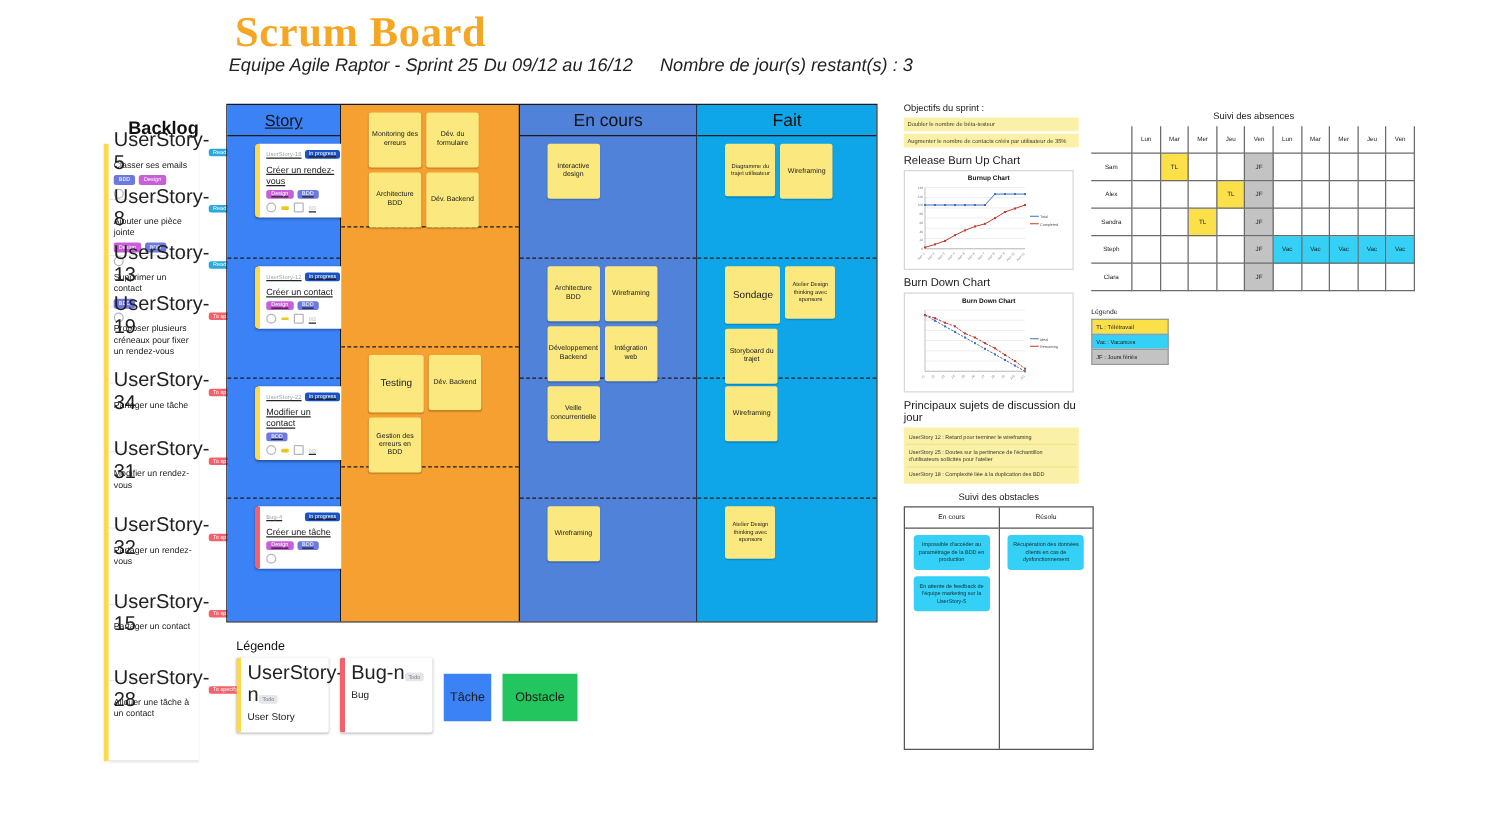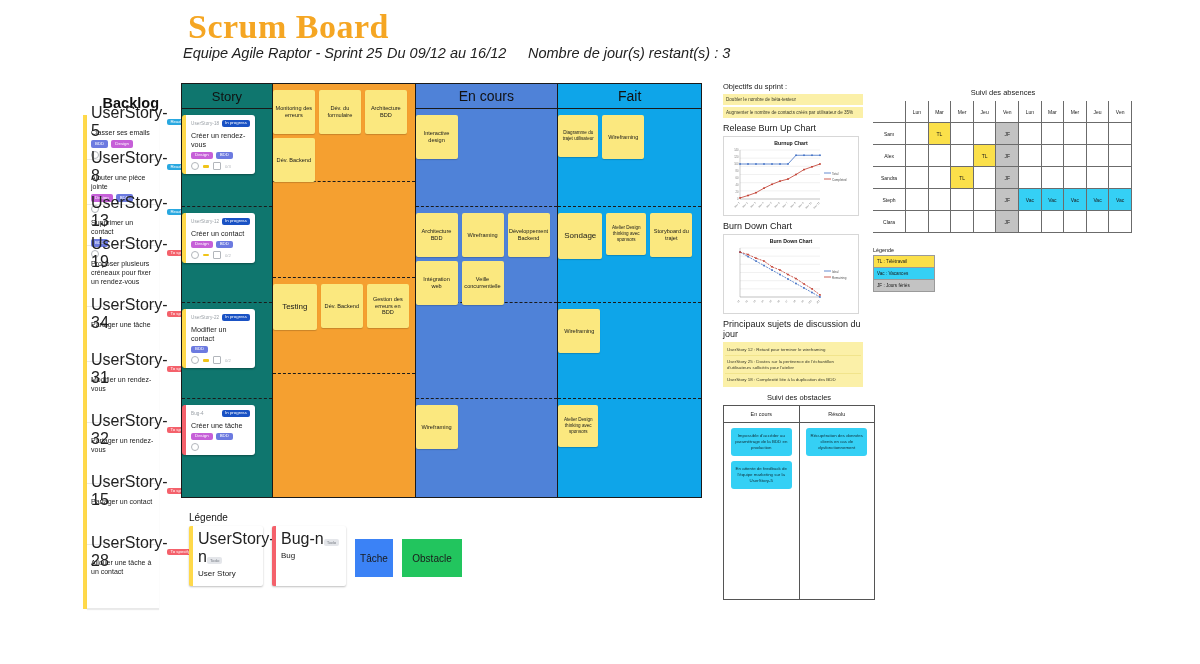--- a/index.html
+++ b/index.html
@@ -15,27 +15,27 @@
   #sprint-meta{position:absolute;left:183px;top:45px;height:22px;width:560px;font-style:italic;}
   #sprint-meta .m{position:absolute;font-size:14.5px;color:#222;white-space:nowrap;}
   #m-team{left:0;}
   #m-dates{left:204px;}
   #m-days{left:345px;color:#f0a93b;}
 
   
   #board{position:absolute;left:181px;top:83px;width:521px;height:415px;border:1px solid #1a1a1a;box-sizing:border-box;display:flex;}
   .bcol{position:relative;box-sizing:border-box;border-right:1px solid #1a1a1a;}
   .bcol:last-child{border-right:none;}
-  .col-story{width:91px;background:#0f766e;}
+  .col-story{width:91px;background:#3b82f6;text-decoration:underline;}
   .col-todo{width:143px;background:#f5a030;}
   .col-prog{width:143px;background:#4f82d8;}
   .col-done{width:143px;background:#0ea5e9;}
   .col-head{height:25px;line-height:25px;text-align:center;font-size:13px;color:#111;border-bottom:1px solid #1a1a1a;box-sizing:border-box;}
   .col-head.big{font-size:14px;}
-  .swim{position:relative;box-sizing:border-box;border-bottom:1px dashed #1a1a1a;padding:6px 5px 0 0;}
+  .swim{position:relative;box-sizing:border-box;border-bottom:1px dashed #1a1a1a;padding:6px 5px 0 22px;}
   .swim:last-child{border-bottom:none;}
   .h1{height:98px;} .h2{height:96px;} .h3{height:96px;} .h4{height:98px;}
 
   
   .ucard{background:#fff;border-left:4px solid #ffd94a;border-radius:3px;
     box-shadow:0 1px 2px rgba(0,0,0,.35);padding:4px 5px 4px 5px;box-sizing:border-box;width:73px;}
   .ucard.bug{border-left-color:#f4616b;}
   .ucard .urow{display:flex;align-items:center;justify-content:space-between;height:9px;}
   .ucard .uid{font-size:4.6px;color:#9aa0a6;letter-spacing:.1px;}
   .badge{font-size:4.4px;color:#fff;border-radius:2px;padding:1px 3px;line-height:1;white-space:nowrap;}

